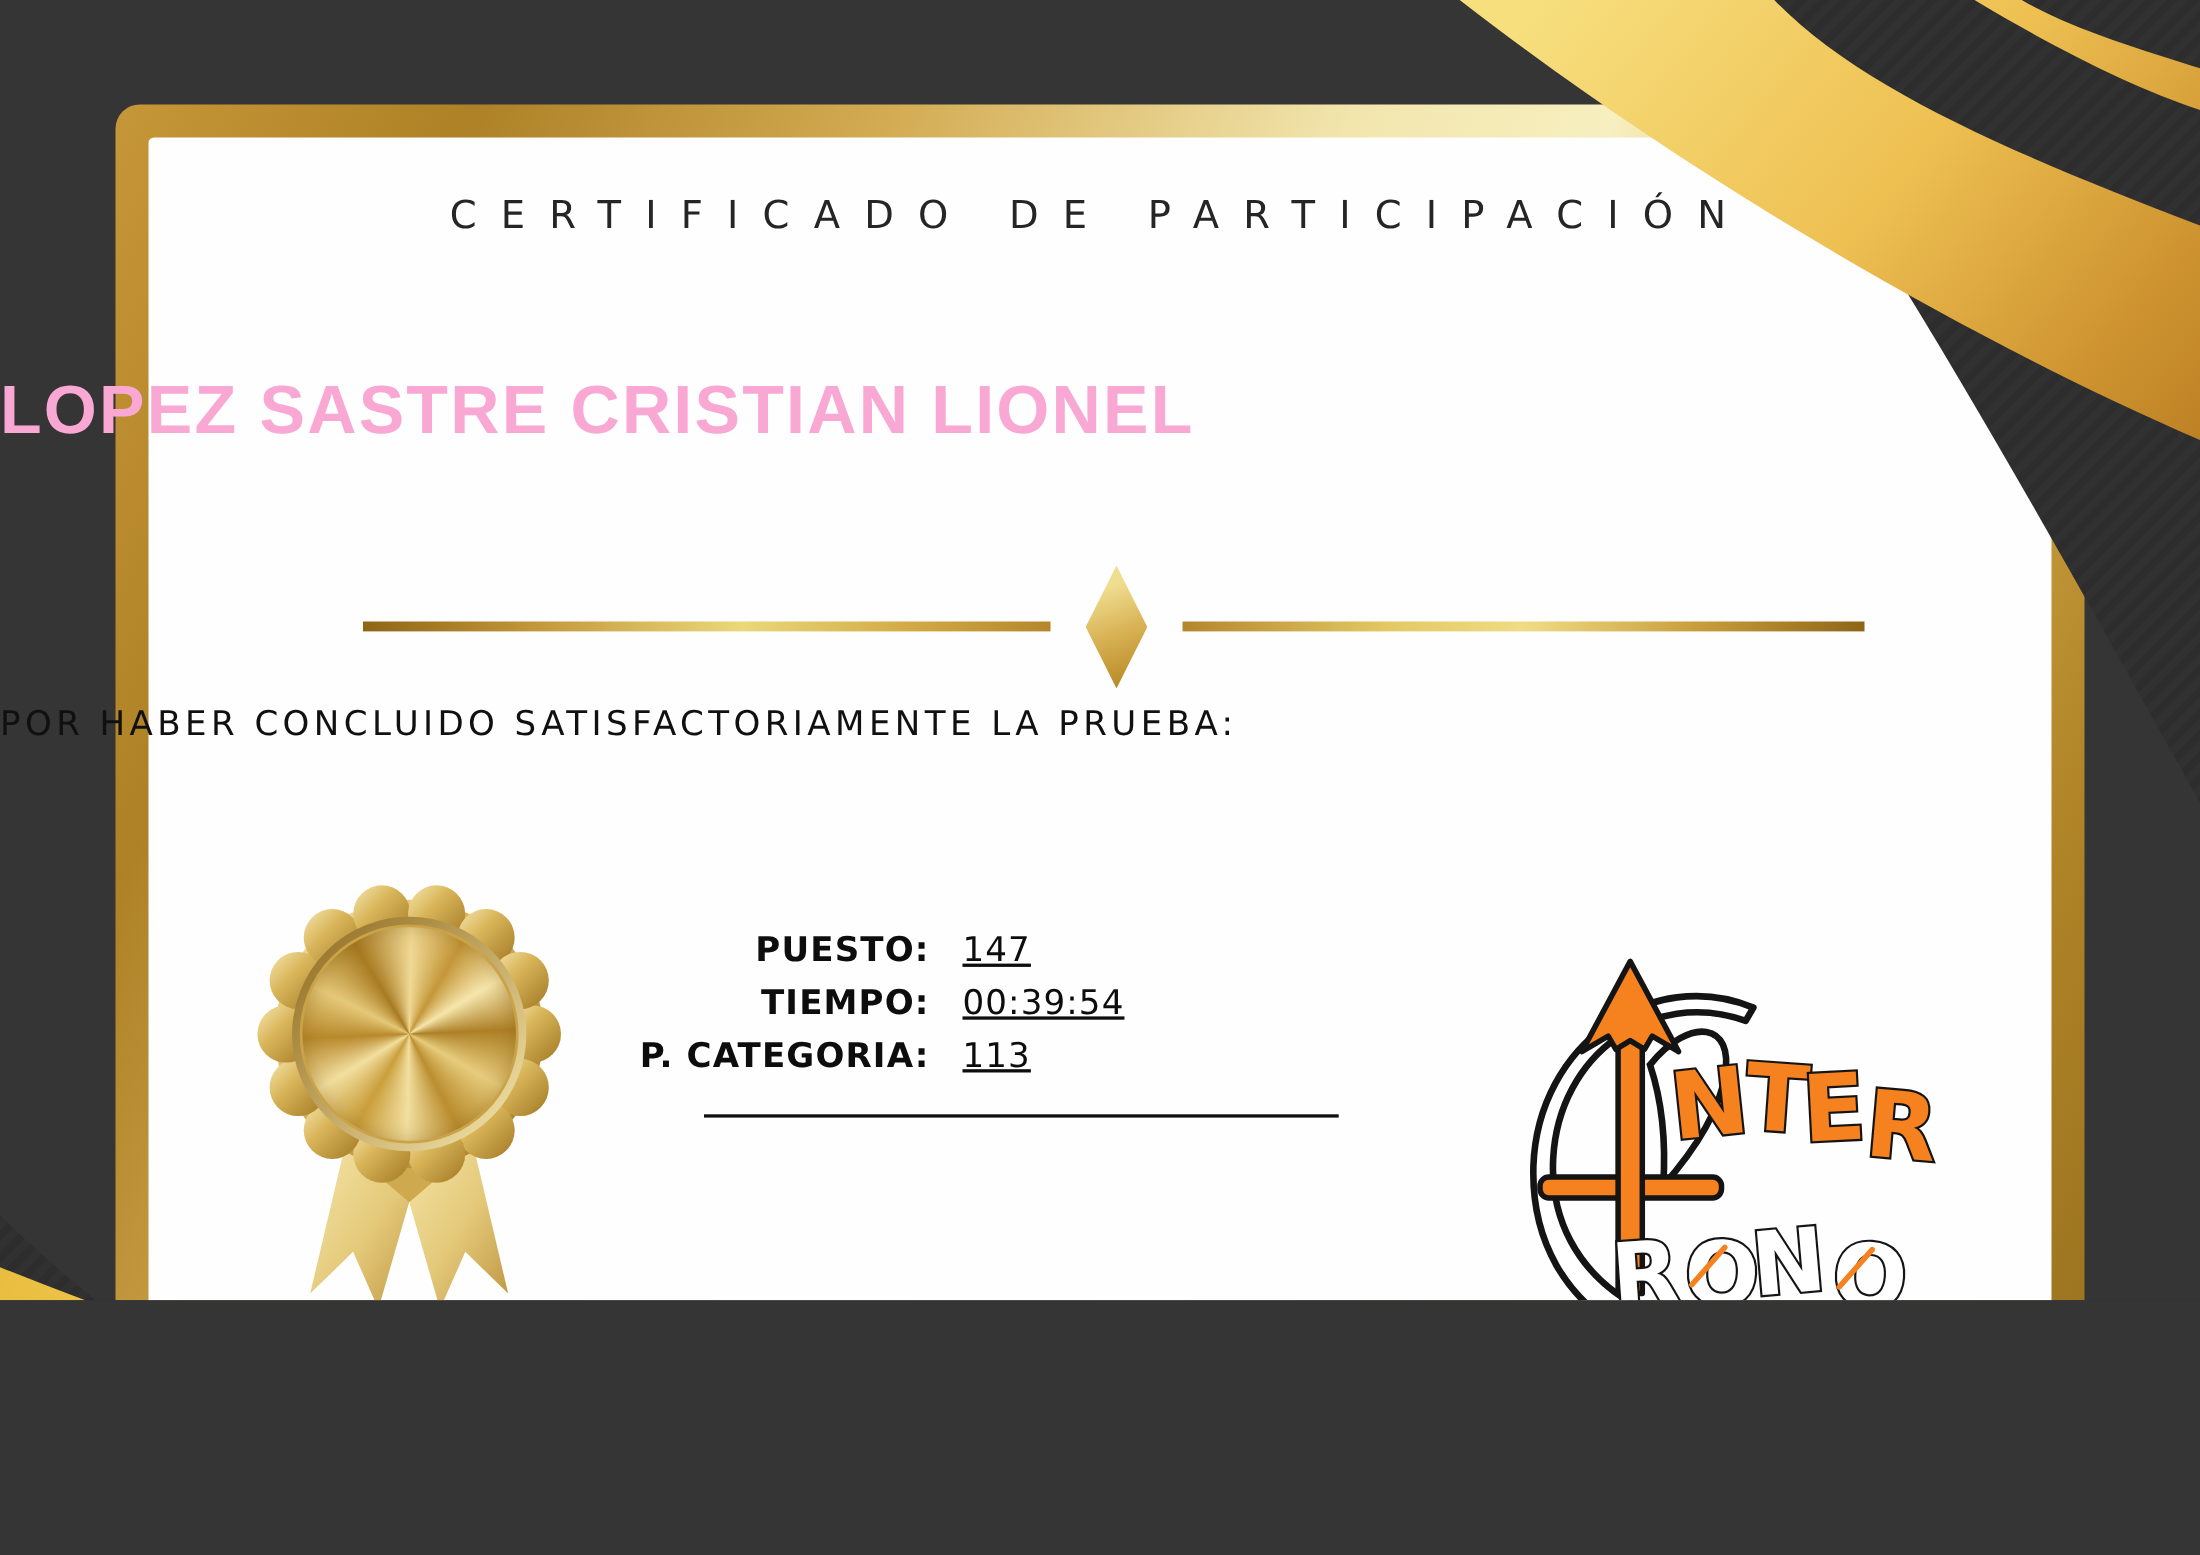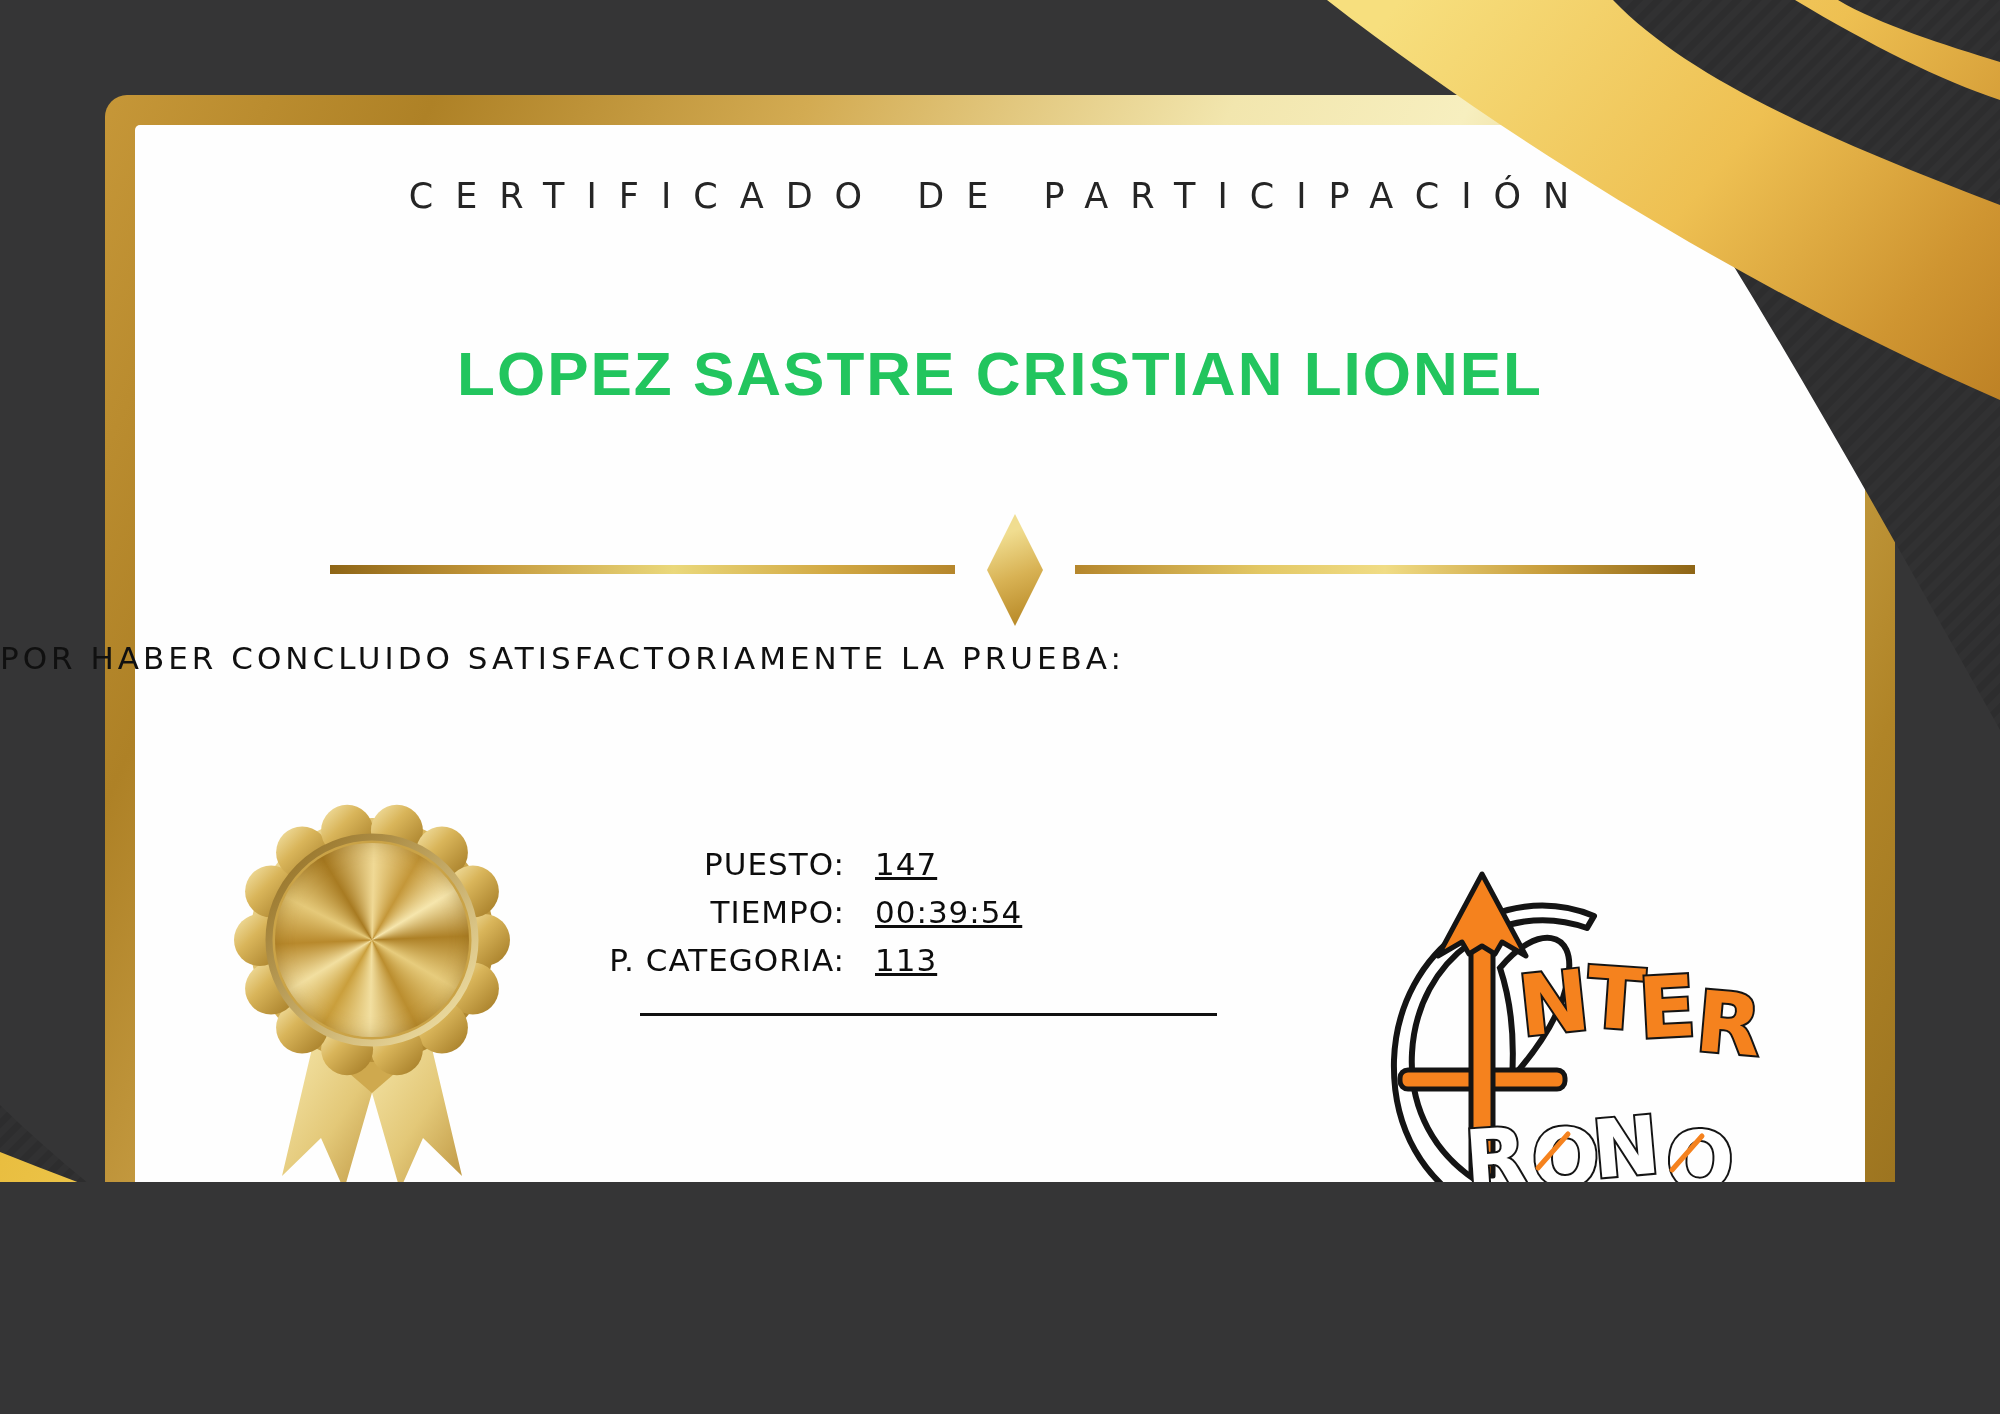--- a/index.html
+++ b/index.html
@@ -10,38 +10,38 @@
          border-radius:22px;
          background:linear-gradient(115deg,#c69738 0%,#ae8126 14%,#d3ab52 30%,
                     #f2e6ae 48%,#f7efbf 58%,#d9b458 72%,#b08427 88%,#97701e 100%);}
   .paper{position:absolute;left:30px;top:30px;right:30px;bottom:30px;
          background:#fefefe;border-radius:5px;}
   
   .corners{position:absolute;left:0;top:0;width:2000px;height:1414px;pointer-events:none;}
   
   .title{position:absolute;left:0;width:2000px;top:176px;text-align:center;
          font-size:35px;letter-spacing:22px;color:#252525;}
-  .name{position:absolute;left:0;width:2000px;top:338px;text-align:center;
+  .name{position:absolute;left:0;width:2000px;top:338px;
         font-family:"Liberation Sans",sans-serif;font-weight:700;
-        font-size:62px;letter-spacing:2px;color:#22c55e;}
+        font-size:62px;letter-spacing:2px;color:#f9a8d4;}
   .subtitle{position:absolute;left:0;width:2000px;top:640px;text-align:left;
             font-size:31px;letter-spacing:4px;color:#101010;}
   
   .div-bar{position:absolute;top:565px;height:9px;}
   .div-bar.l{left:330px;width:625px;
       background:linear-gradient(90deg,#8e6516,#c3973a 25%,#ead87b 55%,#d2a944 80%,#b5862c);}
   .div-bar.r{left:1075px;width:620px;
       background:linear-gradient(90deg,#b5862c,#e3c865 30%,#f0dc85 50%,#c99f3e 75%,#8e6516);}
   .diamond{position:absolute;left:987px;top:514px;width:56px;height:112px;
       background:linear-gradient(160deg,#f0dd90 20%,#d8b254 55%,#ba8c2a 90%);
       clip-path:polygon(50% 0,100% 50%,50% 100%,0 50%);}
   
   .stats{position:absolute;left:480px;top:840px;width:600px;}
   .stat-row{display:flex;font-size:31px;line-height:48px;color:#0d0d0d;letter-spacing:1px;}
-  .stat-label{flex:0 0 395px;text-align:right;padding-right:30px;box-sizing:border-box;}
+  .stat-label{flex:0 0 395px;text-align:right;padding-right:30px;box-sizing:border-box;font-weight:bold;}
   .stat-value{flex:1;text-align:left;text-decoration:underline;}
   .sig-line{position:absolute;left:640px;top:1013px;width:577px;height:3px;background:#101010;}
   
   .medal{position:absolute;left:222px;top:790px;width:300px;height:415px;}
   .medal-face{position:absolute;left:53px;top:53px;width:194px;height:194px;border-radius:50%;
       background:conic-gradient(from 210deg,#ca9f3c,#f2dfa0 8%,#b8892c 16%,#e5c979 24%,
                  #a87b22 33%,#f0d995 42%,#c49739 50%,#f6e6ad 58%,#ad8026 66%,
                  #e7cc7d 75%,#bb8e2f 84%,#f2dfa0 92%,#ca9f3c 100%);
       box-shadow:inset 0 0 18px rgba(120,80,10,.35);}
   

